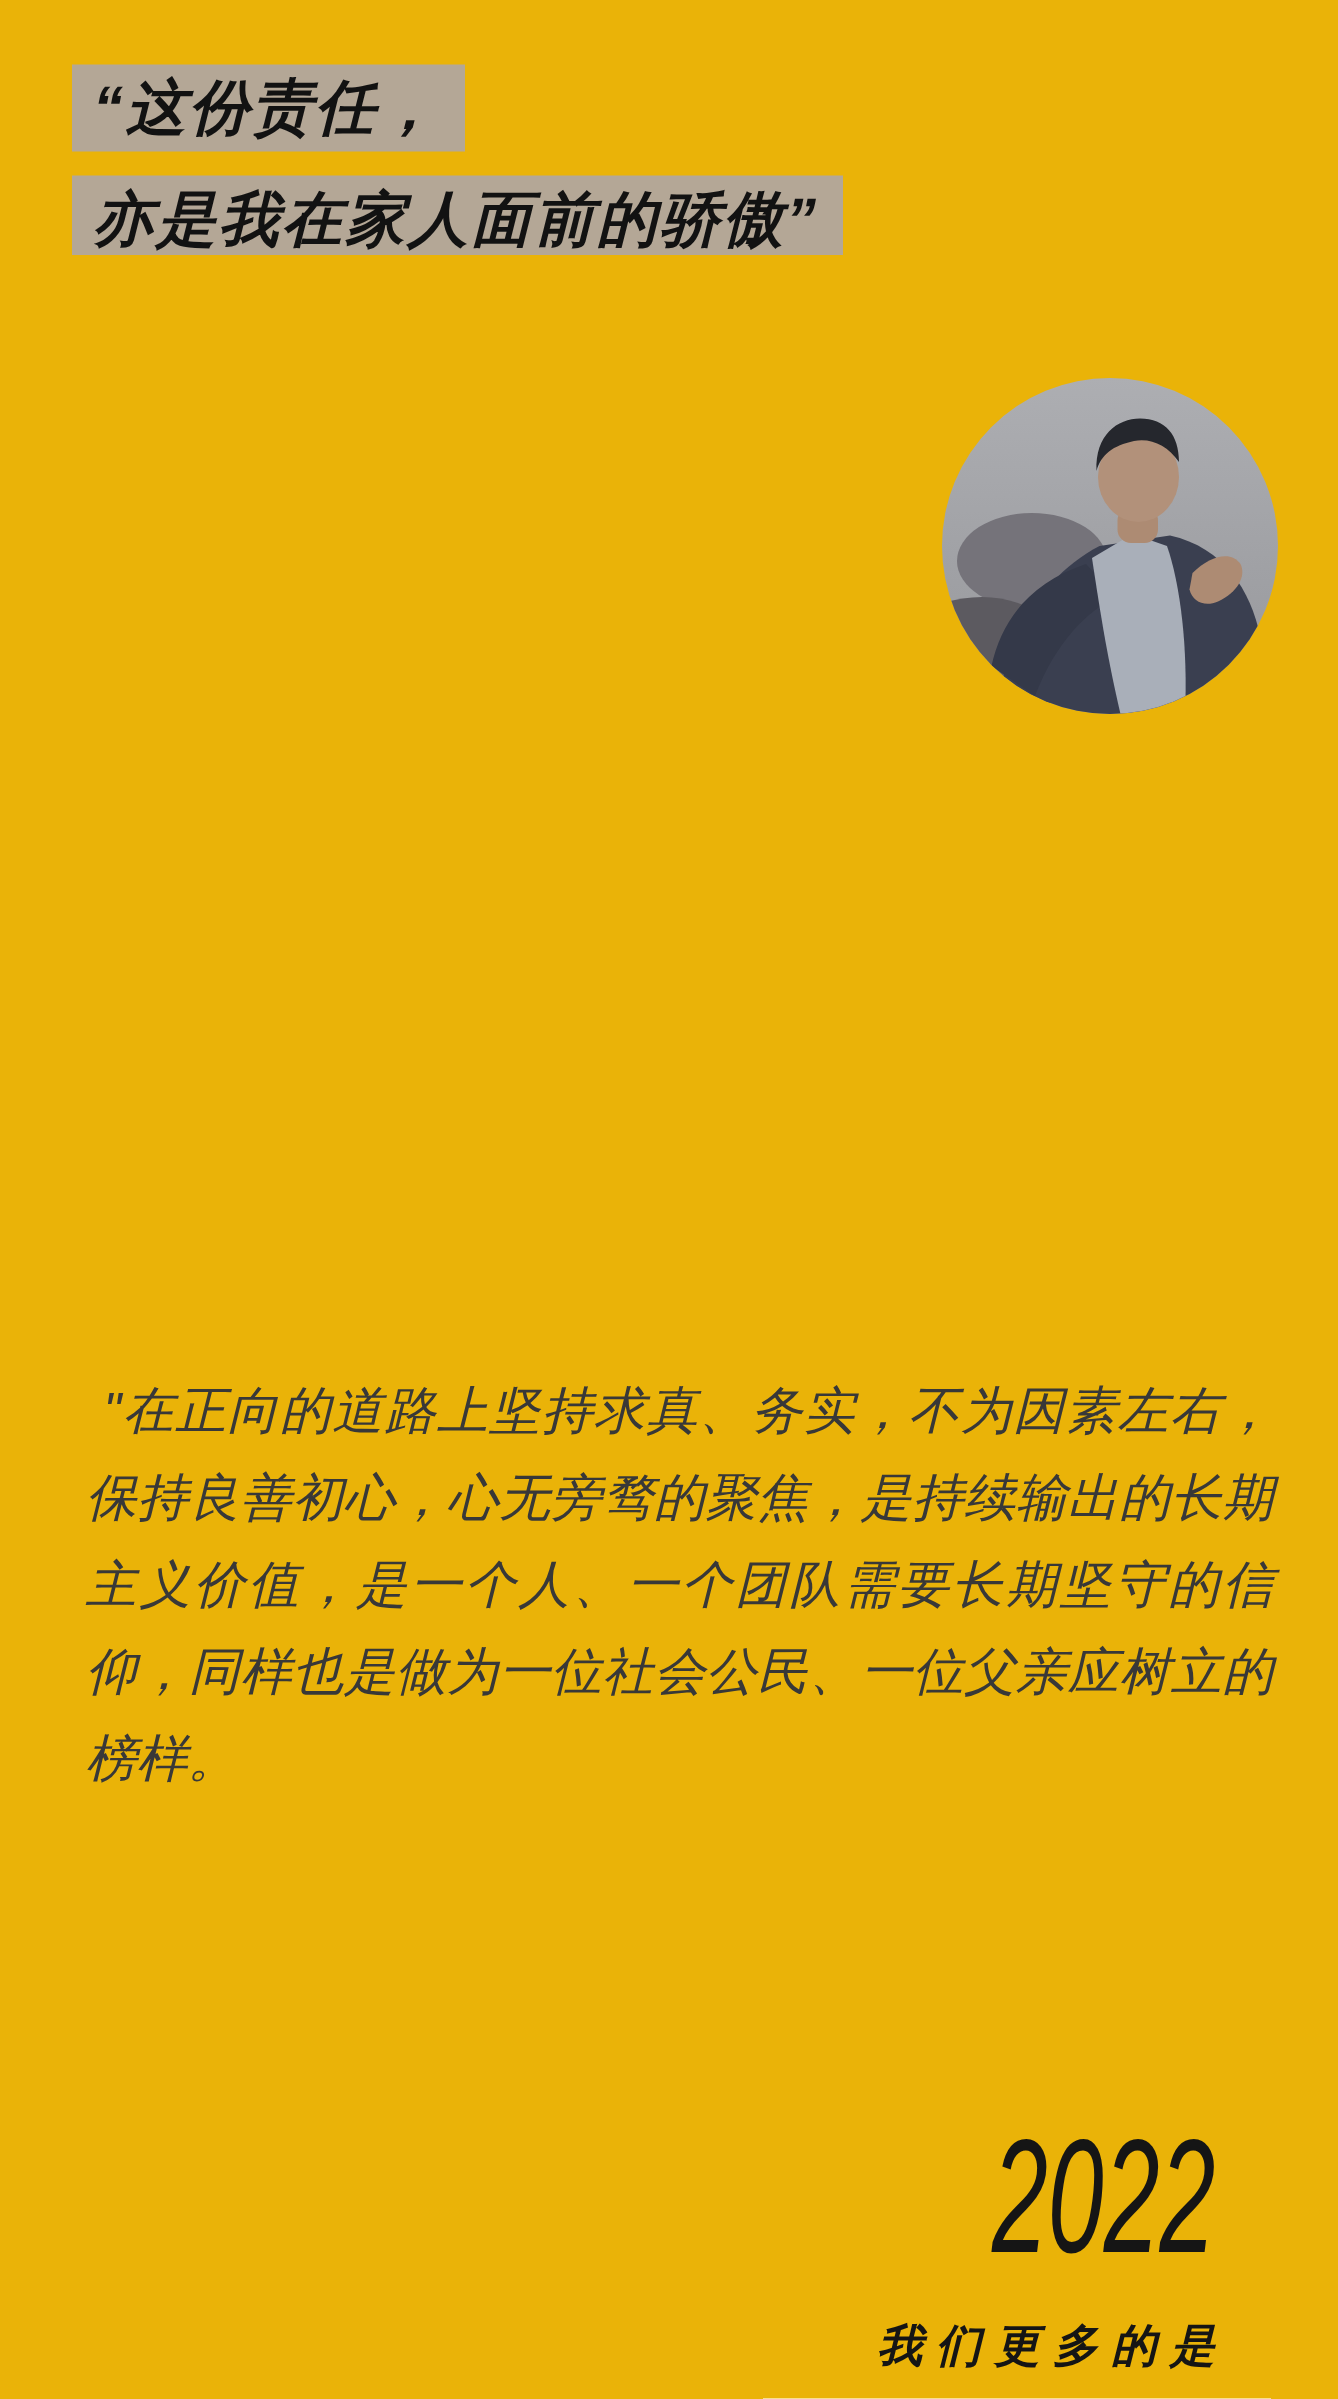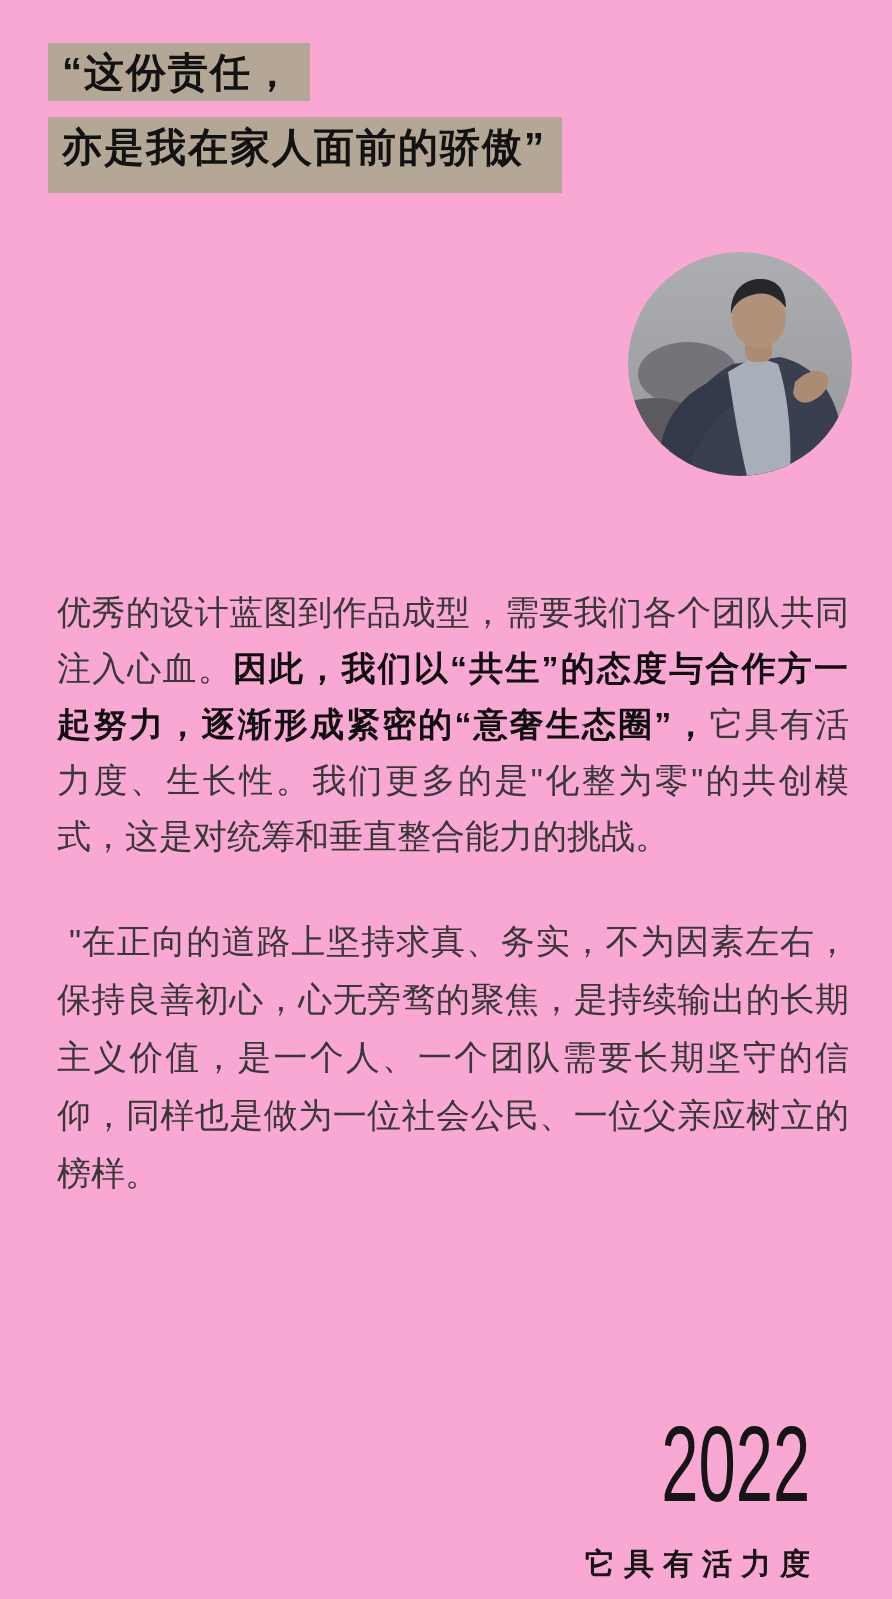--- a/index.html
+++ b/index.html
@@ -1,35 +1,36 @@
 <!DOCTYPE html>
 <html><head>
 <meta charset="utf-8">
 <style>
   html,body{margin:0;padding:0;background:#ffffff;}
   .page{
     position:relative;
     width:892px;height:1599px;
-    background:#f9a8d4;
+    background:#eab308;
     overflow:hidden;
     font-family:"Liberation Sans", sans-serif;
+    font-style:italic;
   }
   
   .quote-box{
     position:absolute;left:48px;
     background:#b4a796;
     color:#121212;
     font-weight:900;
     display:inline-block;
     padding:0 16px 0 14px;
     white-space:nowrap;
     letter-spacing:2px;
   }
   .quote-box.line1{top:43px;height:58px;line-height:58px;font-size:40px;}
-  .quote-box.line2{top:117px;height:76px;line-height:61px;font-size:40px;}
+  .quote-box.line2{top:117px;height:53px;line-height:61px;font-size:40px;}
   
   .name-line{
     position:absolute;left:62px;top:316px;
     font-size:34px;font-weight:900;color:#121212;
     white-space:pre;letter-spacing:1px;
   }
   .avatar{
     position:absolute;left:628px;top:252px;
     width:224px;height:224px;border-radius:50%;
     overflow:hidden;
@@ -89,24 +90,21 @@
       <path d="M36,224 C44,168 70,130 105,112 L152,105 C188,113 206,142 212,172 L212,224 Z" fill="#3a3f50"></path>
       <path d="M96,124 C60,136 40,160 33,192 L62,212 C76,176 96,156 116,146 Z" fill="#343949"></path>
       <path d="M100,120 C106,160 111,190 119,224 L162,224 C164,180 159,138 150,112 L127,104 Z" fill="#a9afb9"></path>
       <rect x="117" y="86" width="27" height="24" rx="9" fill="#ad8b73"></rect>
       <ellipse cx="131" cy="66" rx="27" ry="30" fill="#b2917a"></ellipse>
       <path d="M103,62 C102,38 117,27 132,27 C149,27 158,38 158,56 C150,45 140,40 128,42 C114,45 106,51 103,62 Z" fill="#25272d"></path>
       <path d="M167,130 C179,118 193,115 199,124 C203,132 197,143 184,149 C175,153 167,149 165,141 Z" fill="#ad8b73"></path>
     </svg>
   </div>
 
-  <p class="body-para para1">
-    <span>优秀的设计蓝图到作品成型，需要我们各个团队共同注入心血。</span><span class="bold">因此，我们以“共生”的态度与合作方一起努力，逐渐形成紧密的“意奢生态圈”，</span><span>它具有活力度、生长性。我们更多的是"化整为零"的共创模式，这是对统筹和垂直整合能力的挑战。</span>
-  </p>
 
   <p class="body-para para2">
     <span class="p2-block p2-first">"在正向的道路上坚持求真、务实，不为因素左右，保持良善初心，心无旁骛的聚焦，是持续输出的长期主义价值，是一个人、一个团队需要长期坚守的信仰，同样也是做为一位社会公民、一位父亲应树立的榜样。</span>
   </p>
 
   <div class="footer-year">2022</div>
-  <div class="footer-tagline">它具有活力度</div>
+  <div class="footer-tagline">我们更多的是</div>
 
 </div>
 
 </body></html>

